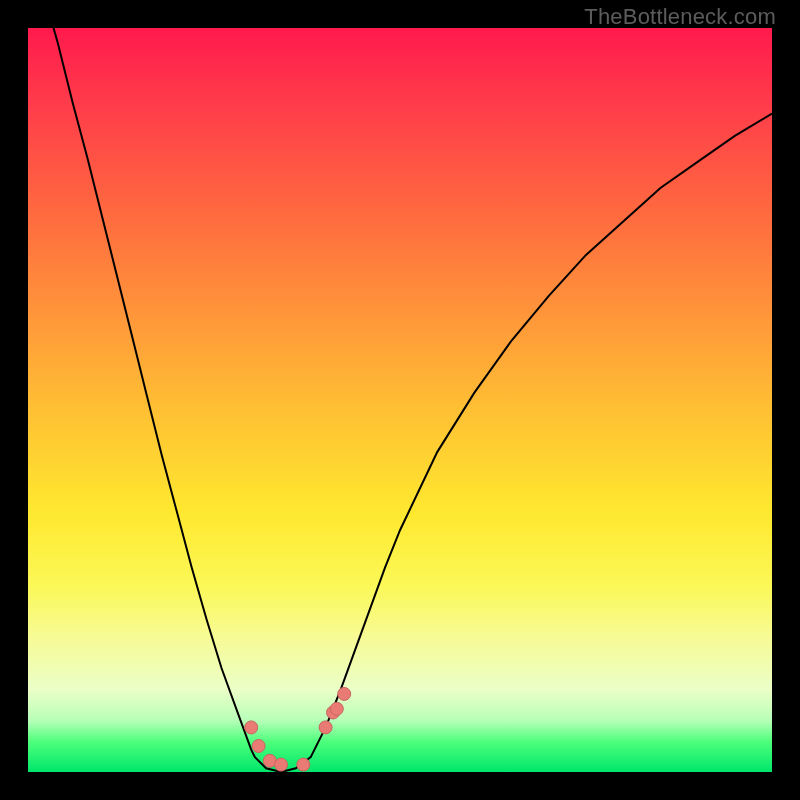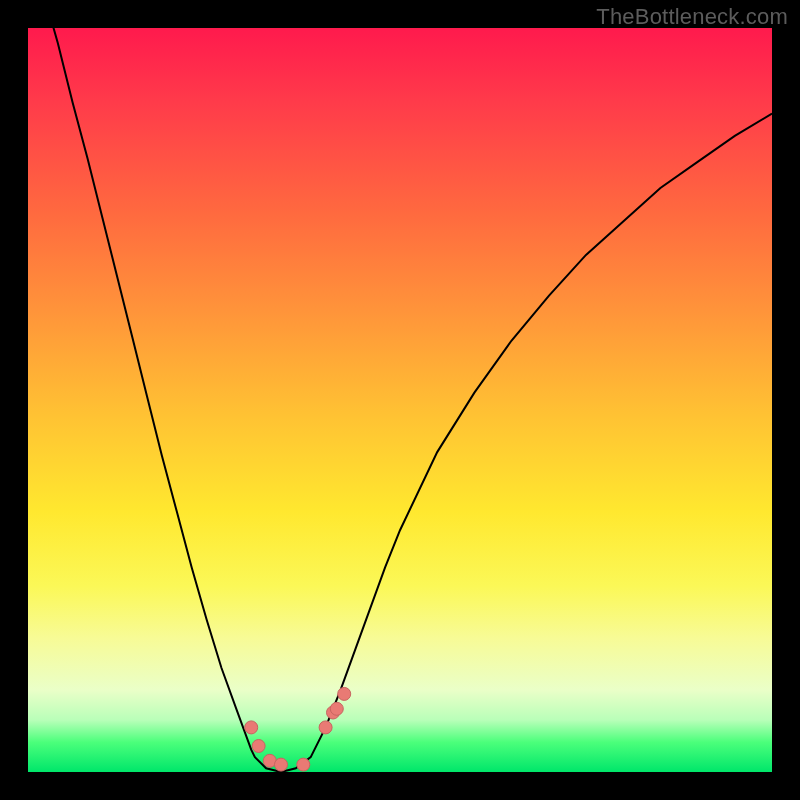--- a/index.html
+++ b/index.html
@@ -38,21 +38,21 @@
     width: 744px; height: 744px;
   }
   .dots-layer {
     position: absolute;
     left: 0; top: 0;
     width: 744px; height: 744px;
   }
   .watermark {
     position: absolute;
     top: 4px;
-    right: 12px;
+    right: 24px;
     color: #5c5c5c;
     font-size: 22px;
     letter-spacing: 0.2px;
     font-weight: 500;
   }
 </style>
 </head>
 <body>
 
 <div class="frame">

